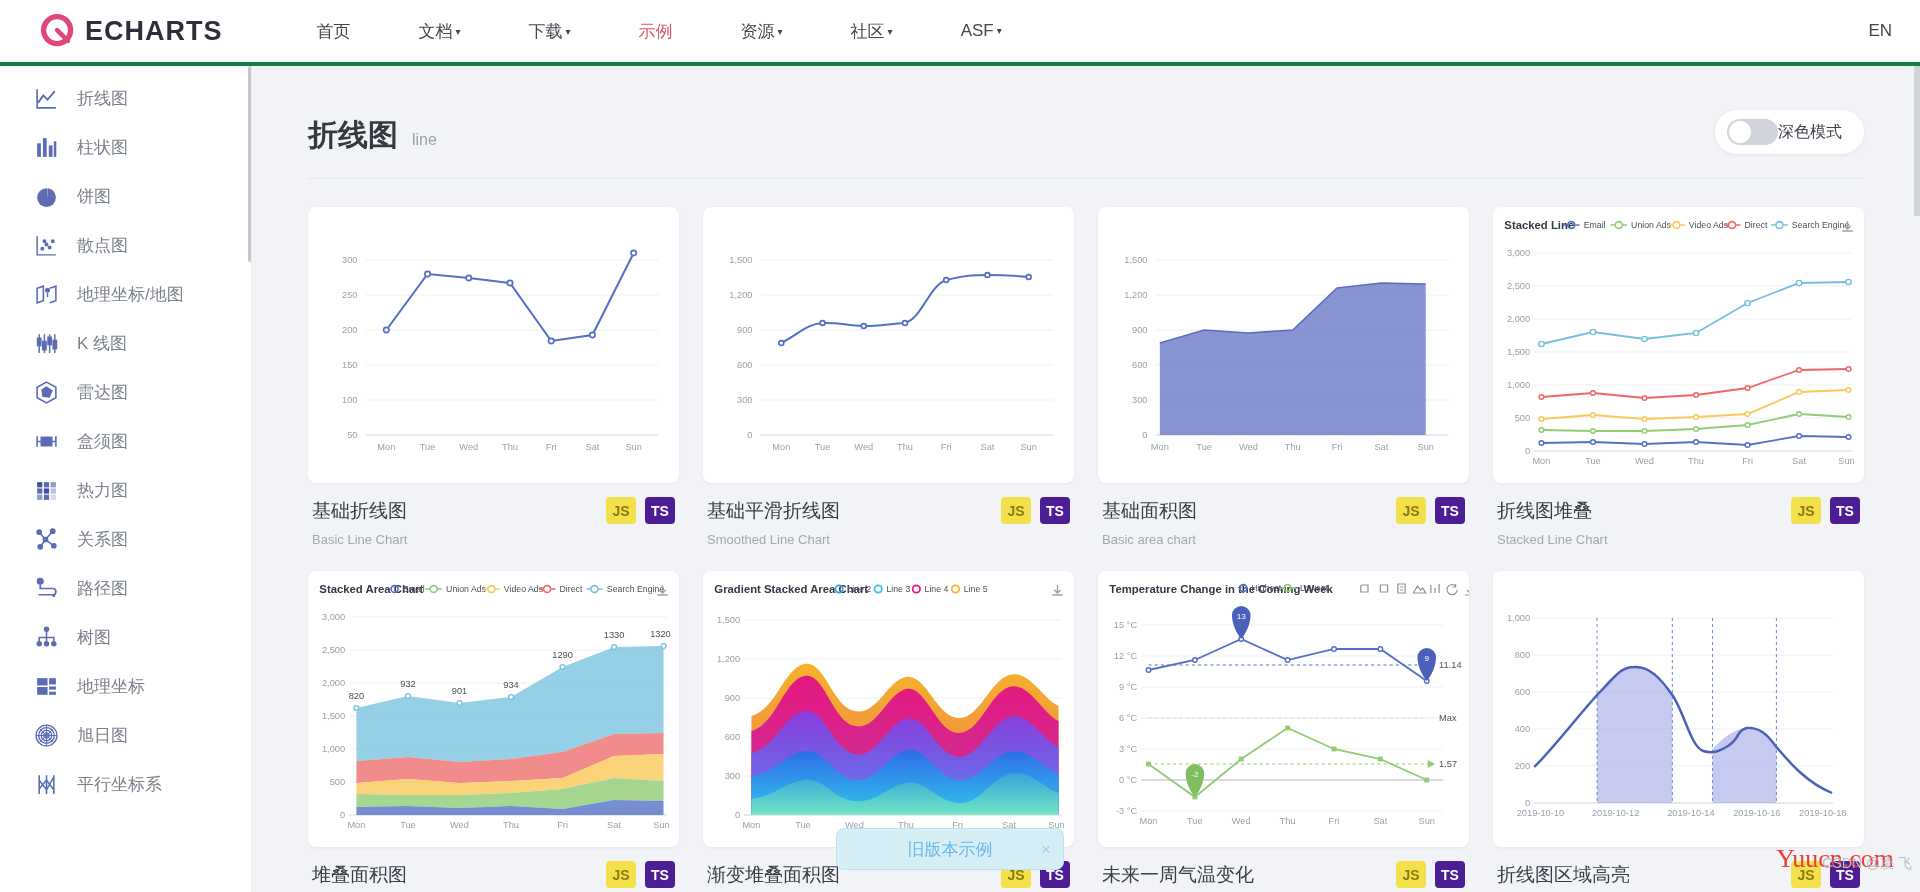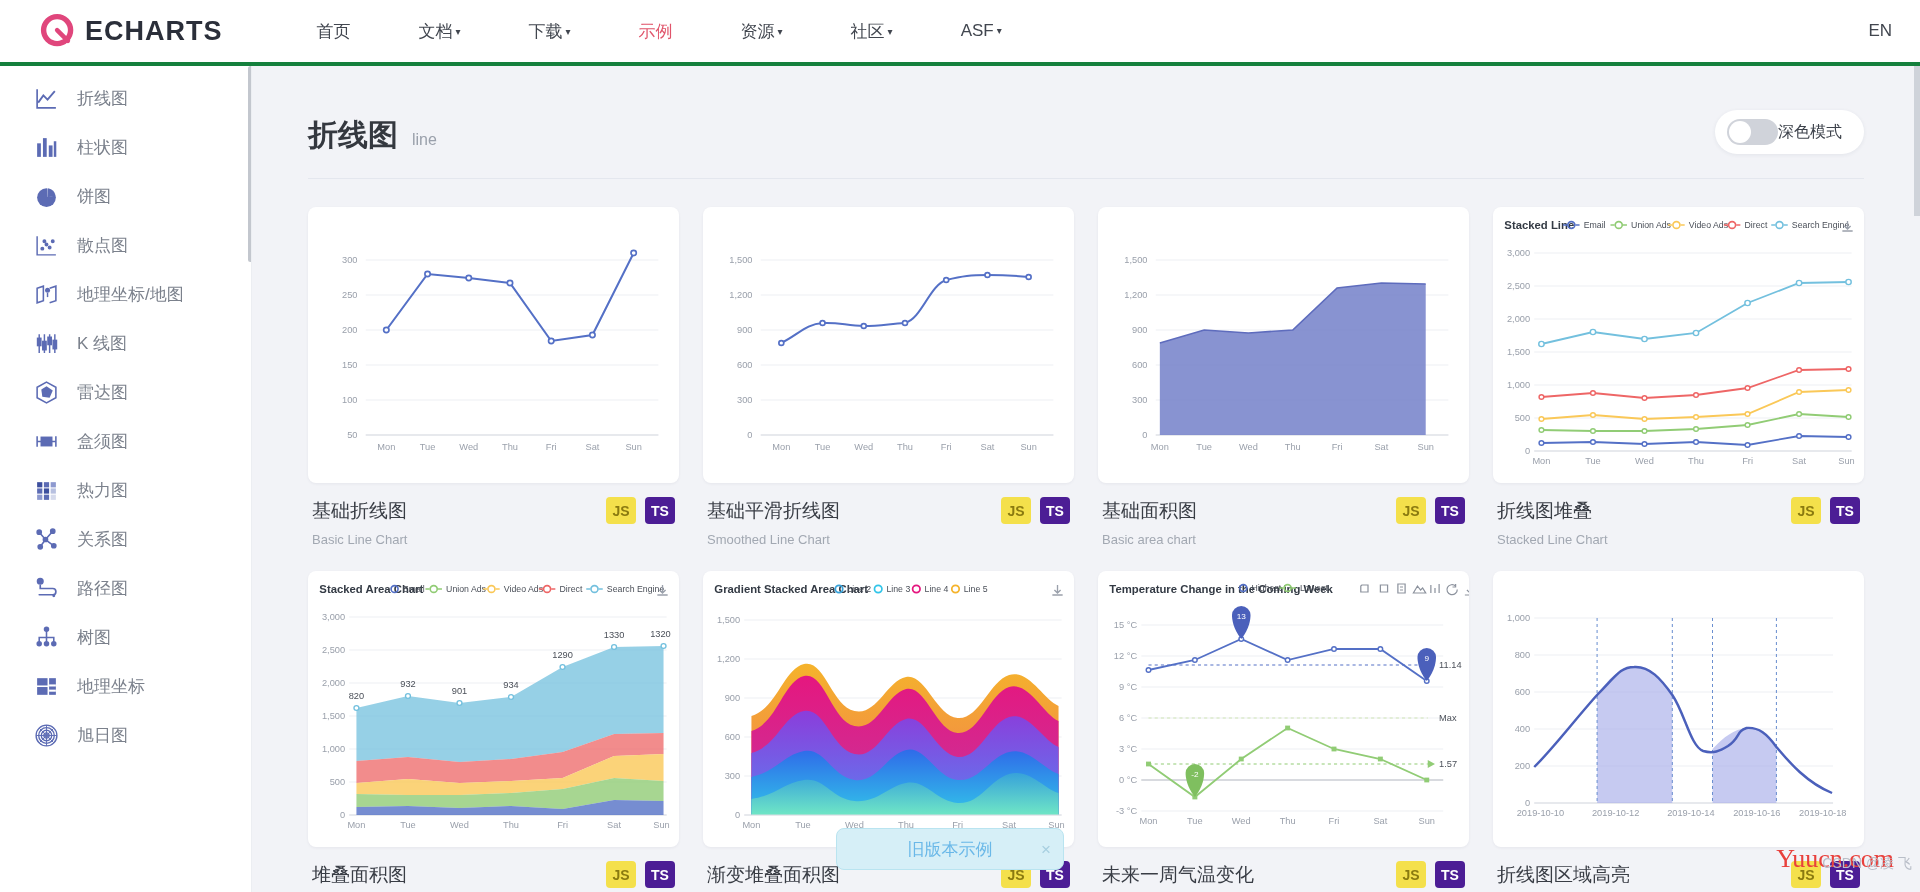--- a/index.html
+++ b/index.html
@@ -326,20 +326,29 @@
             <circle cx="12" cy="12" r="2.5"></circle>
             <circle cx="12" cy="12" r="5"></circle>
             <circle cx="12" cy="12" r="7.5"></circle>
             <circle cx="12" cy="12" r="10"></circle>
             <path d="M12 2v20M2 12h20M5 5l14 14M19 5L5 19" stroke-width="0.9"></path>
           </svg>
         </span>
       <span class="side-label">旭日图</span>
     </div>
 
+    <div class="side-item">
+      <span class="side-icon">
+          <svg viewBox="0 0 24 24" stroke="#5c6bb4" stroke-width="1.5" fill="none">
+            <path d="M5 3v18M12 3v18M19 3v18"></path>
+            <path d="M5 8l7 9 7-12M5 16l7-8 7 9"></path>
+          </svg>
+        </span>
+      <span class="side-label">平行坐标系</span>
+    </div>
 
   </div>
 </div>
 
 <div class="rightbar"></div>
 
 <div class="main">
   <div class="content-card">
 
     <div class="page-head">

